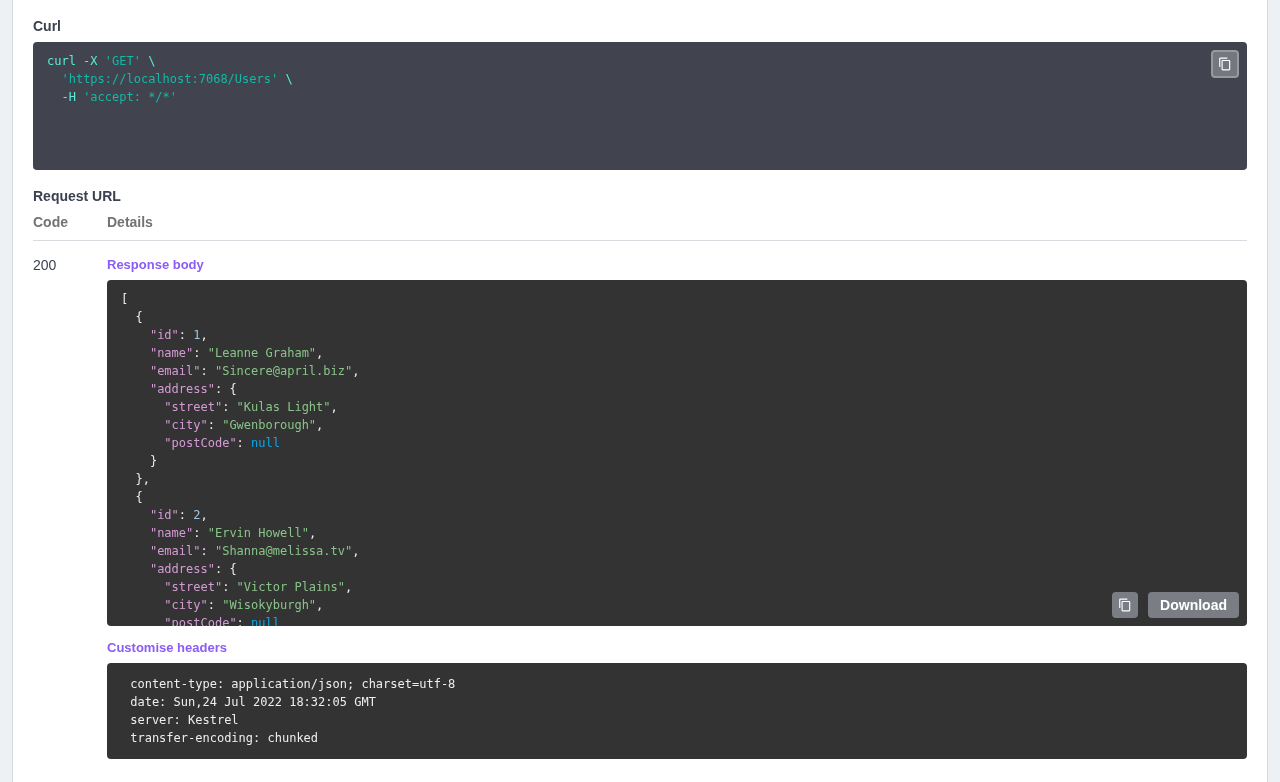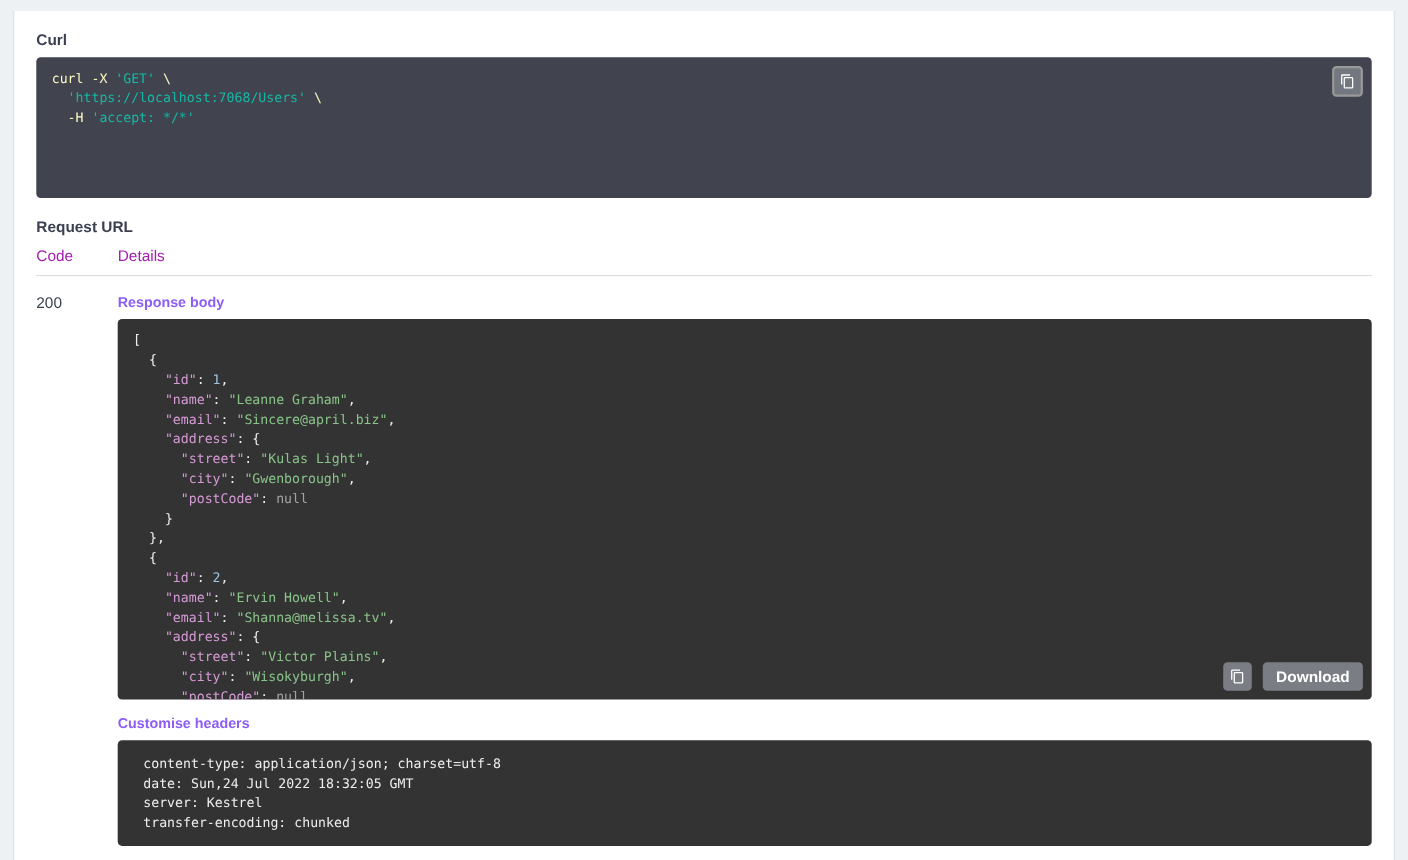--- a/index.html
+++ b/index.html
@@ -1,39 +1,39 @@
 <!DOCTYPE html>
 <html><head>
 <meta charset="utf-8">
 <style>
   html,body{margin:0;padding:0;background:#eef1f3;font-family:"Segoe UI", Arial, sans-serif;color:#3b4151;}
   .page{padding:0 0 40px 0;}
   .panel{background:#fff;margin:0 12px;border-left:1px solid #d8dce0;border-right:1px solid #d8dce0;min-height:782px;}
   .inner{padding:0 20px 20px 20px;}
   h4{font-size:14px;font-weight:700;margin:18px 0 8px 0;color:#3b4151;}
-  h4.first{margin-top:10px;padding-top:18px;}
+  h4.first{margin-top:0;padding-top:18px;}
   .codebox{background:#333333;color:#eeeeee;border-radius:4px;font-family:ui-monospace,Menlo,Consolas,monospace;font-size:12px;line-height:1.5;padding:10px 14px;position:relative;white-space:pre;overflow-x:auto;}
   .codebox.dark2{background:#41444e;}
-  .curl .pl{color:#fef9c3;}
+  .curl .pl{color:#5eead4;}
   .curl .g{color:#14b8a6;}
   .copy-btn{position:absolute;top:8px;right:8px;width:24px;height:24px;background:#73777f;border:2px solid #999;border-radius:4px;display:flex;align-items:center;justify-content:center;cursor:pointer;}
   .copy-btn svg{width:14px;height:14px;fill:#fff;}
   .table-head{display:flex;border-bottom:1px solid #d8dce0;margin-top:10px;padding-bottom:10px;}
-  .th{font-size:14px;font-weight:400;color:#a21caf;}
+  .th{font-size:14px;font-weight:700;color:#737373;}
   .col-code{width:74px;flex:0 0 74px;}
   .col-details{flex:1 1 auto;}
   .row{display:flex;margin-top:16px;}
   .row .col-code{font-size:14px;}
   .row .col-details{flex:1 1 auto;}
   .sublabel{font-size:13px;font-weight:700;margin:0 0 8px 0;color:#8b5cf6;}
   .tooltip{position:absolute;left:506px;top:147px;background:#3d3d3d;color:#f1f1f1;font-size:13px;padding:7px 10px;max-width:270px;line-height:1.35;z-index:50;}
   .json .k{color:#d69bd6;}
   .json .s{color:#89c489;}
   .json .n{color:#9fc6e0;}
-  .json .nl{color:#a3a3a3;}
+  .json .nl{color:#0ea5e9;}
   .btn-row{position:absolute;right:8px;bottom:8px;display:flex;gap:10px;}
   .icon-btn{width:26px;height:26px;background:#7a7d84;border:none;border-radius:4px;display:flex;align-items:center;justify-content:center;cursor:pointer;}
   .icon-btn svg{width:14px;height:14px;fill:#fff;}
   .dl-btn{height:26px;background:#7a7d84;color:#fff;border:none;border-radius:4px;padding:0 12px;font-size:14px;font-weight:700;cursor:pointer;}
   .headers-box{background:#333333;color:#eeeeee;border-radius:4px;font-family:ui-monospace,Menlo,Consolas,monospace;font-size:12px;line-height:1.5;padding:12px 16px;white-space:pre;}
 </style>
 </head>
 <body>
 
 <div class="page">

